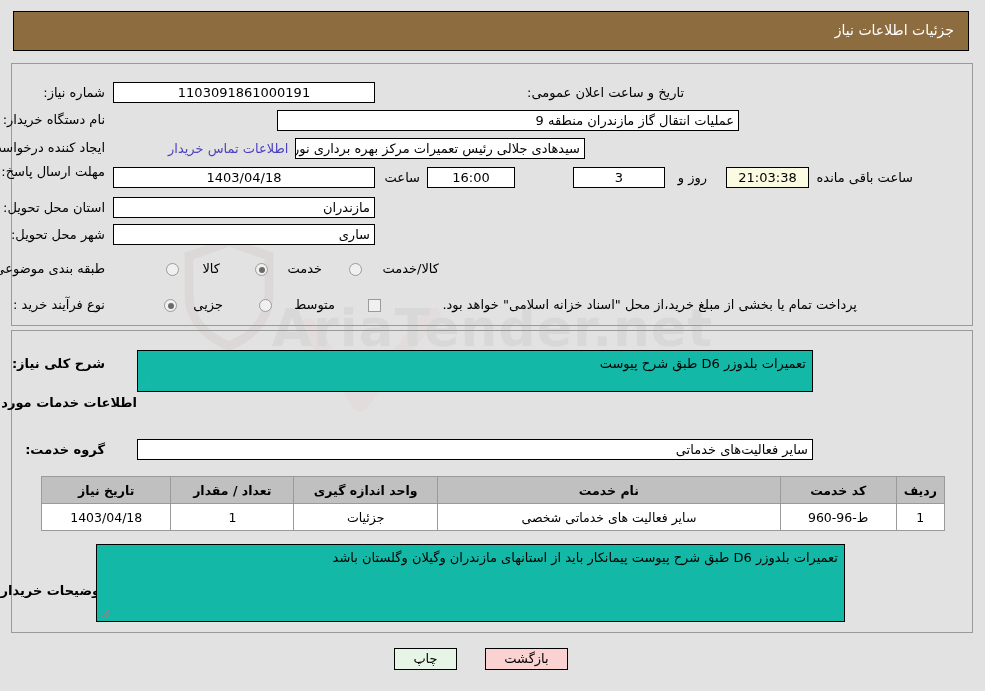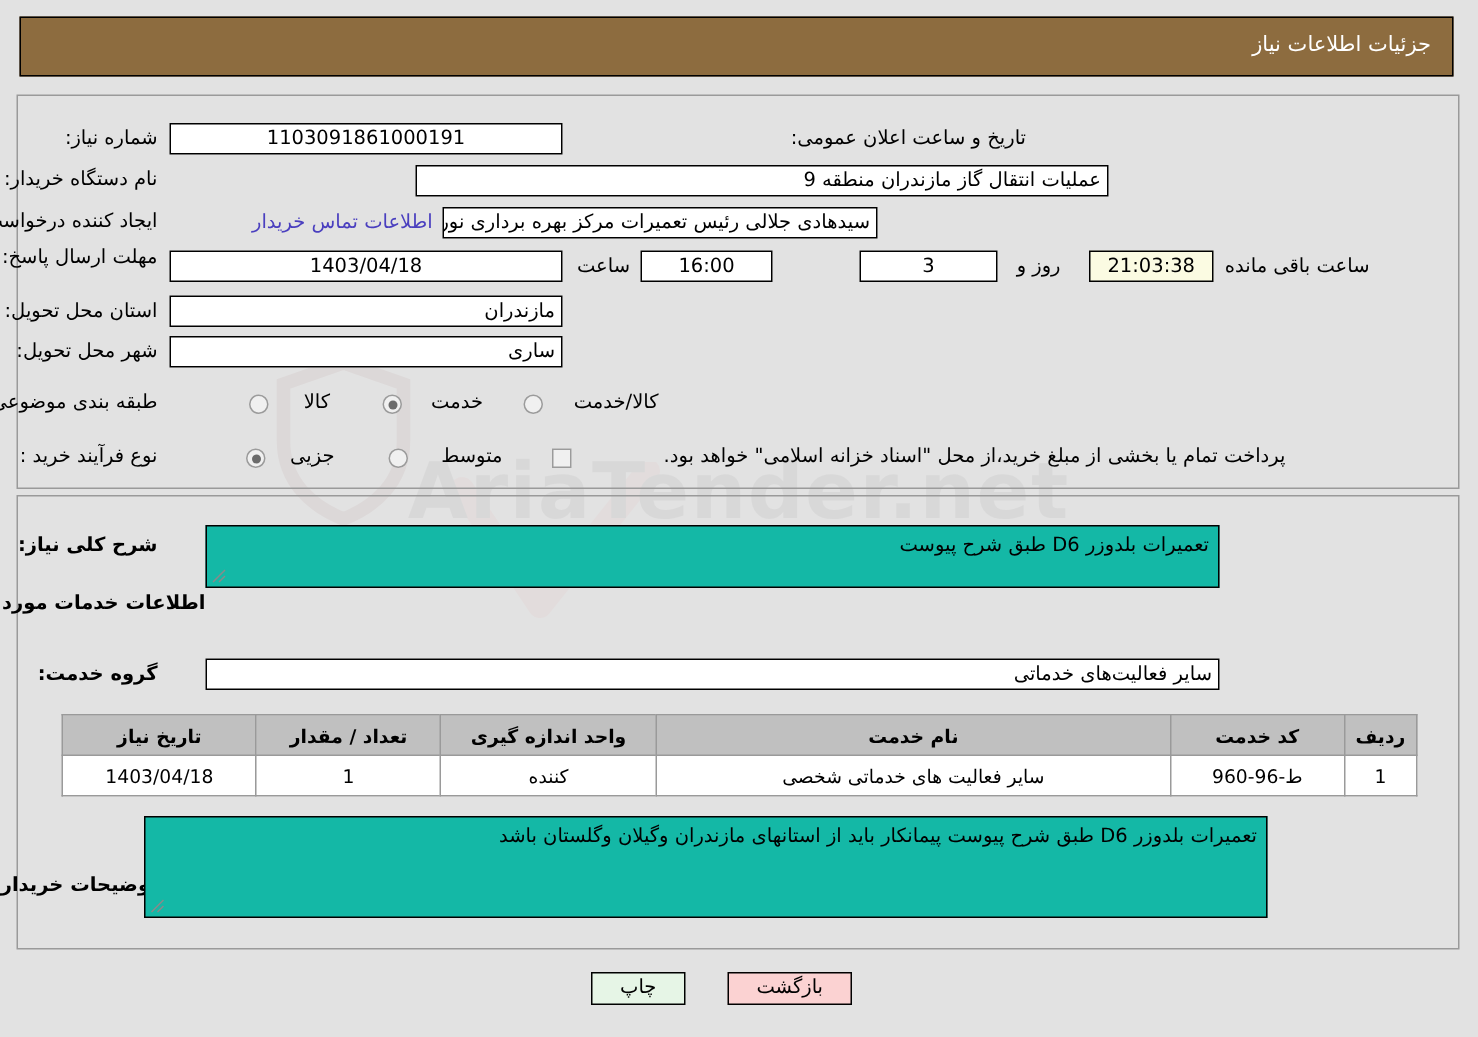--- a/index.html
+++ b/index.html
@@ -305,29 +305,29 @@
         <th style="width:138px;">واحد اندازه گیری</th>
         <th style="width:118px;">تعداد / مقدار</th>
         <th style="width:128px;">تاریخ نیاز</th>
       </tr>
     </thead>
     <tbody>
       <tr>
         <td>1</td>
         <td>ط-96-960</td>
         <td>سایر فعالیت های خدماتی شخصی</td>
-        <td>کننده</td>
+        <td>جزئیات</td>
         <td>1</td>
         <td>1403/04/18</td>
       </tr>
     </tbody>
   </table>
 
   <div class="row-label bold-label" style="right:880px; top:583px;">توضیحات خریدار:</div>
-  <div class="textarea" style="right:140px; left:72px; top:544px; height:68px;margin-left:24px;">
+  <div class="textarea" style="right:140px; left:72px; top:544px; height:78px;margin-left:24px;">
     <span>تعمیرات بلدوزر D6 طبق شرح پیوست پیمانکار باید از استانهای مازندران وگیلان وگلستان باشد</span>
     <svg class="resize-grip" viewBox="0 0 10 10">
       <path d="M9 1 L1 9 M9 5 L5 9" stroke="#8a8a8a" stroke-width="1" fill="none"></path>
     </svg>
   </div>
 
   <div class="btn btn-print" style="left:394px; top:648px; width:63px;">چاپ</div>
   <div class="btn btn-back" style="left:485px; top:648px; width:83px;">بازگشت</div>
 
 </div>

